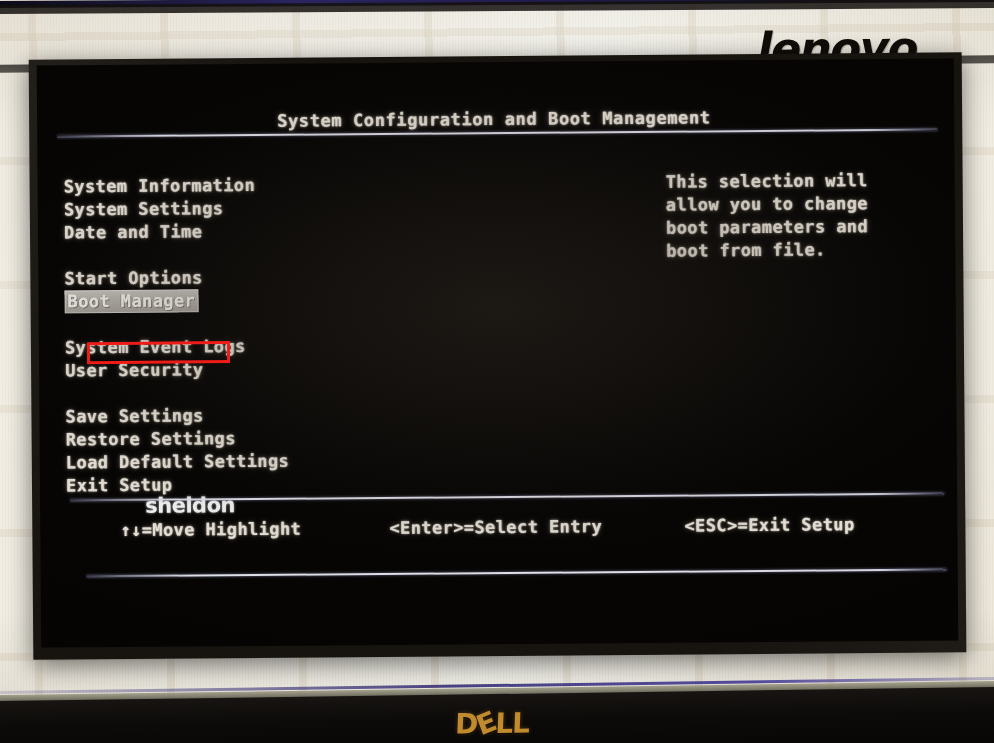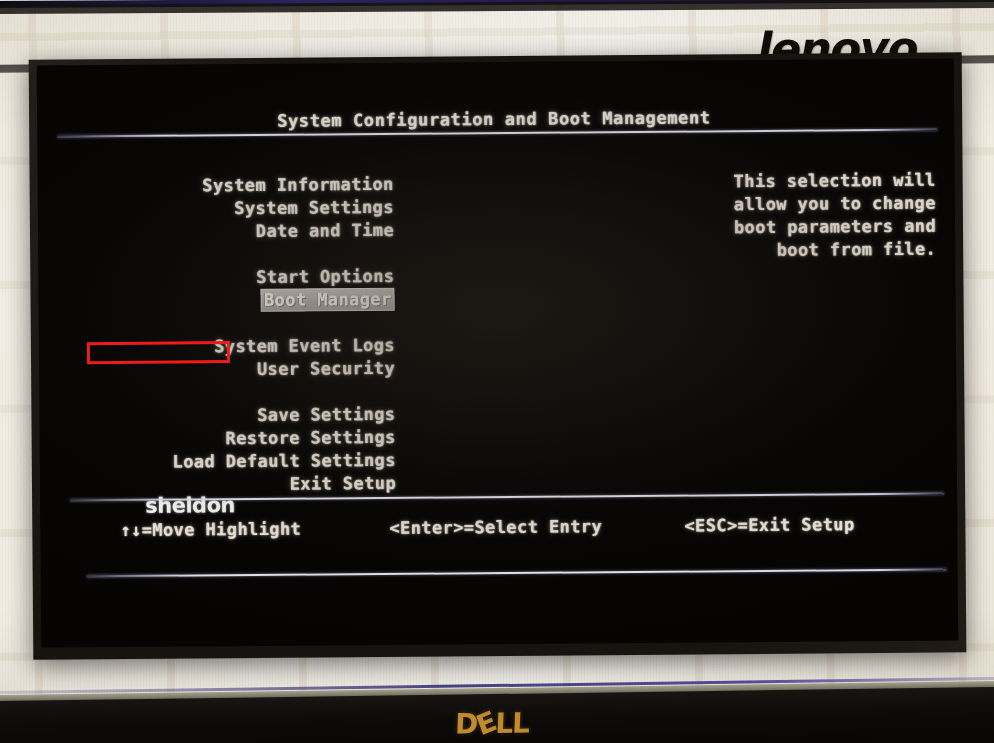--- a/index.html
+++ b/index.html
@@ -13,21 +13,20 @@
     overflow: hidden;
     font-family: "DejaVu Sans Mono", monospace;
   }
 
   
   #scene {
     position: relative;
     width: 994px;
     height: 743px;
     overflow: hidden;
-    text-align: right;
   }
 
   
   #wall {
     position: absolute;
     inset: 0;
     background:
       linear-gradient(100deg, #efeade 0%, #f6f3ea 25%, #fbfaf4 55%, #efe9dc 100%);
   }
   #wall-pattern {

